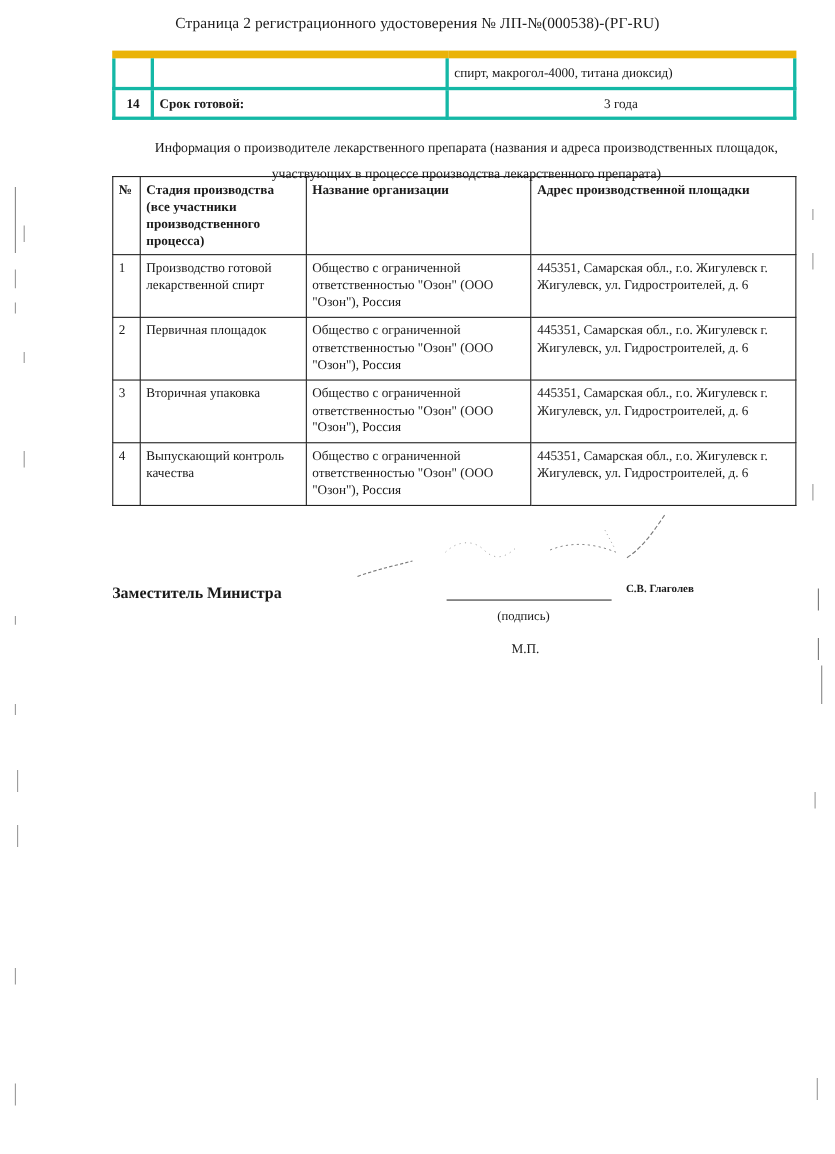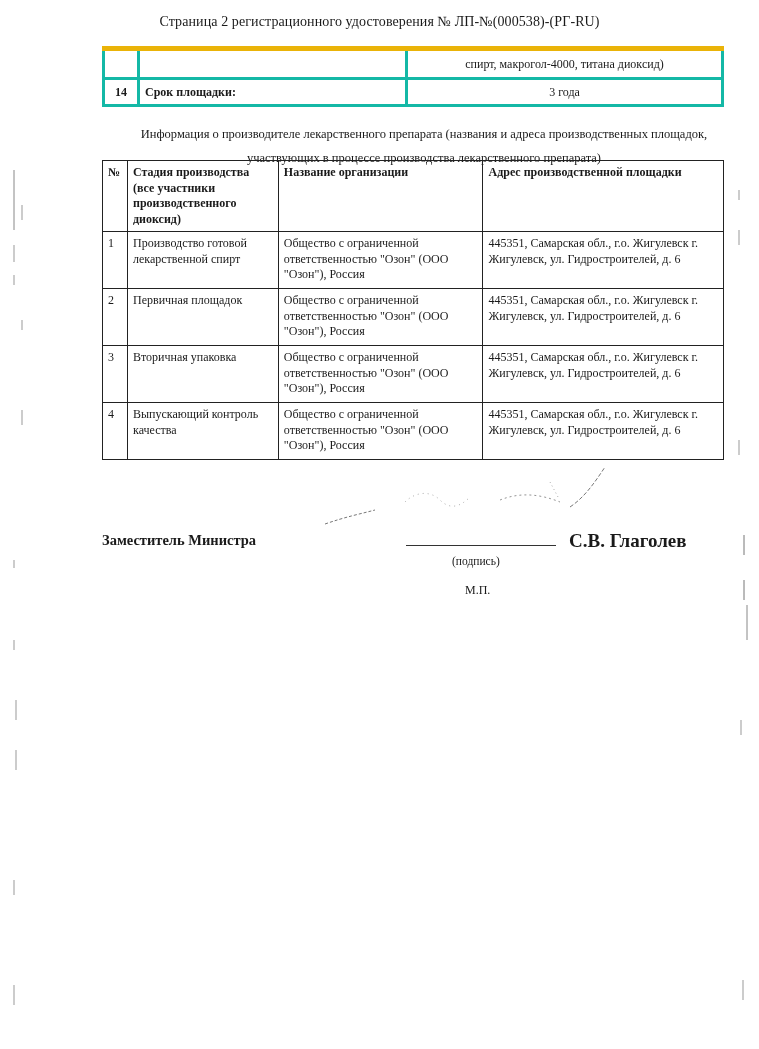--- a/index.html
+++ b/index.html
@@ -13,21 +13,21 @@
     }
     
     .top-table {
       position: absolute; left: 102px; top: 46px; width: 622px;
       border-collapse: collapse; font-size: 12px;
     }
     .top-table td { border: 3px solid #14b8a6; padding: 3px 5px; height: 18px; vertical-align: middle; }
     .top-table .num { width: 22px; text-align: center; font-weight: bold; }
     .top-table .label { width: 255px; font-weight: bold; }
     .top-table .val-center { text-align: center; }
-    .top-table tr:first-child td { border-top: 5px solid #eab308; height: 20px; text-align: center; }
+    .top-table tr:first-child td { border-top: 7px solid #eab308; height: 20px; }
     .intro {
       position: absolute; left: 104px; top: 122px; width: 640px; text-align: center;
       font-size: 12.5px; line-height: 24px;
     }
     .mfr-table {
       position: absolute; left: 102px; top: 160px; width: 622px;
       border-collapse: collapse; font-size: 12px; line-height: 15.5px;
     }
     .mfr-table th, .mfr-table td {
       border: 1.5px solid #222; padding: 4px 5px; vertical-align: top; text-align: left;
@@ -39,21 +39,21 @@
     .col-org { width: 194px; }
     .col-addr { width: 230px; }
     .sign-title {
       position: absolute; left: 102px; top: 532px; font-weight: bold; font-size: 14.5px;
     }
     .sign-line {
       position: absolute; left: 406px; top: 545px; width: 150px; height: 0;
       border-top: 1.3px solid #333;
     }
     .sign-name {
-      position: absolute; left: 569px; top: 530px; font-weight: bold; font-size: 19px; text-align: center;
+      position: absolute; left: 569px; top: 530px; font-weight: bold; font-size: 10px; text-align: center;
     }
     .sign-caption {
       position: absolute; left: 452px; top: 555px; font-size: 11.5px;
     }
     .stamp-mark {
       position: absolute; left: 465px; top: 583px; font-size: 12px;
     }
     .scribble { position: absolute; left: 320px; top: 462px; }
     .edge-marks { position: absolute; top: 0; height: 1049px; width: 30px; }
     .edge-left { left: 0; }
@@ -66,33 +66,33 @@
 
 <table class="top-table">
   <tbody>
       <tr>
     <td class="num"></td>
     <td class="label"></td>
     <td>спирт, макрогол-4000, титана диоксид)</td>
   </tr>
   <tr>
     <td class="num">14</td>
-    <td class="label">Срок площадки:</td>
+    <td class="label">Срок готовой:</td>
     <td class="val-center">3 года</td>
   </tr>
 </tbody>
   </table>
 
 <div class="intro">Информация о производителе лекарственного препарата (названия и адреса производственных площадок, участвующих в процессе производства лекарственного препарата)</div>
 
 <table class="mfr-table">
   <thead>
     <tr>
       <th class="col-n">№</th>
-      <th class="col-stage">Стадия производства (все участники производственного диоксид)</th>
+      <th class="col-stage">Стадия производства (все участники производственного процесса)</th>
       <th class="col-org">Название организации</th>
       <th class="col-addr">Адрес производственной площадки</th>
     </tr>
   </thead>
   <tbody>
     <tr>
       <td>1</td>
       <td>Производство готовой лекарственной спирт</td>
       <td>Общество с ограниченной ответственностью "Озон" (ООО "Озон"), Россия</td>
       <td>445351, Самарская обл., г.о. Жигулевск г. Жигулевск, ул. Гидростроителей, д. 6</td>

